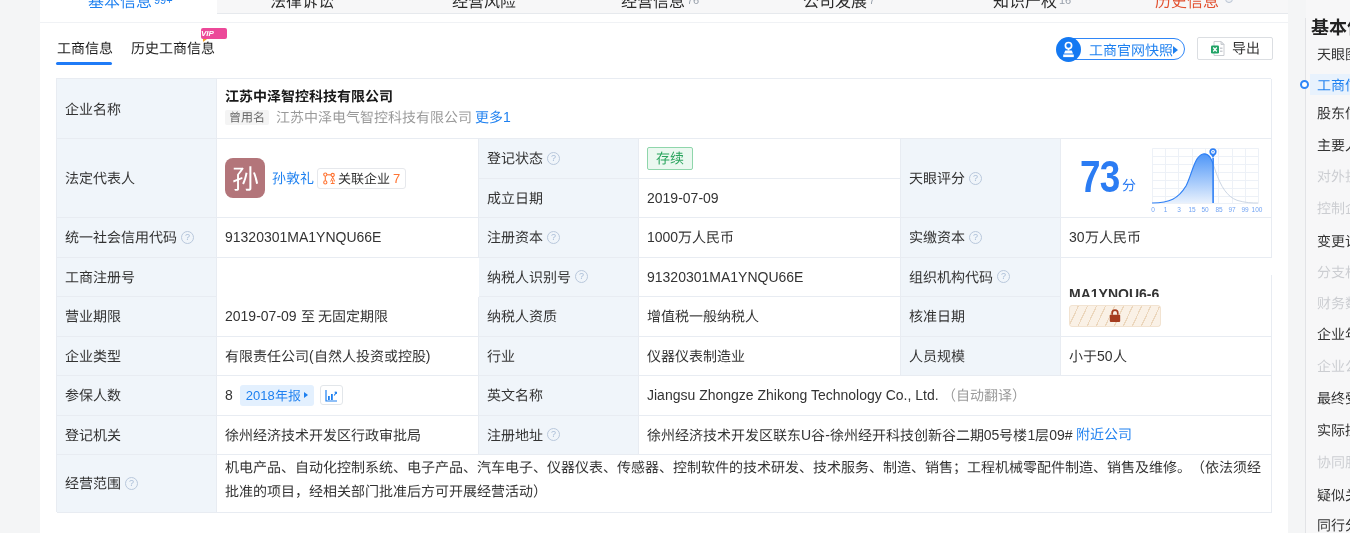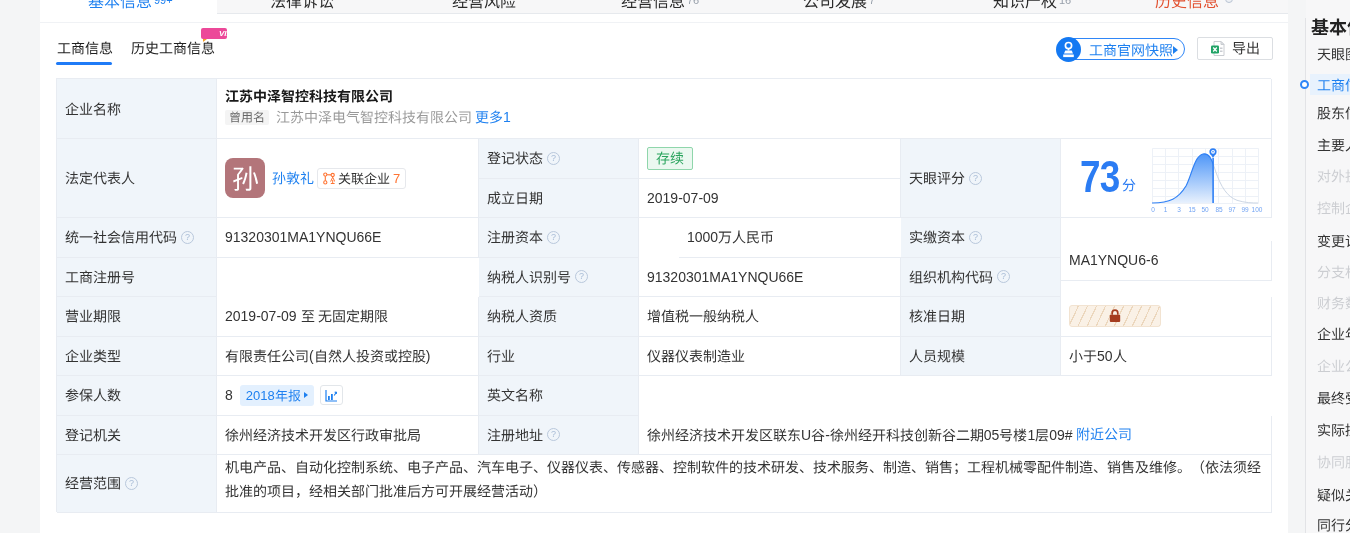--- a/index.html
+++ b/index.html
@@ -8,21 +8,21 @@
 .card { position:absolute; left:40px; top:0; width:1248px; height:533px; background:#fff; }
 .topbar { position:absolute; left:40px; top:-27px; width:1248px; height:41px; background:#f7f7f8; border-bottom:1px solid #e6e9ed; }
 .activetab { position:absolute; left:0; top:0; width:177px; height:41px; background:#fff; }
 .ttxt { position:absolute; bottom:2px; font-size:16px; color:#2a2a2a; white-space:nowrap; }
 .ttxt sup { font-size:11px; color:#98a0ab; margin-left:2px; position:relative; top:-3px; vertical-align:baseline; }
 .t1 { color:#1e80f0; }
 .t1 sup { color:#1e80f0; }
 .t7 { color:#e2502f; }
 .hairline { position:absolute; left:40px; top:22px; width:1248px; height:1px; background:#f0f2f5; }
 .abs { position:absolute; }
-.vip { position:absolute; left:201px; top:28px; width:26px; height:11px; background:#ec4899; border-radius:2px; color:#fff; font-size:8px; font-weight:700; text-align:left; line-height:11px; font-style:italic;padding-left:18px; }
+.vip { position:absolute; left:201px; top:28px; width:26px; height:11px; background:#ec4899; border-radius:2px; color:#fff; font-size:8px; font-weight:700; text-align:left; line-height:11px; font-style:italic; }
 .vip:after { content:""; position:absolute; left:2px; bottom:-3px; border-left:4px solid #f49d27; border-bottom:3px solid transparent; }
 .subline { position:absolute; left:56px; top:62px; width:56px; height:3px; background:#1f7bf7; border-radius:2px; }
 .snap { position:absolute; left:1062px; top:38px; width:123px; height:22px; border:1px solid #2f86f7; border-radius:11px; background:#fff; }
 .snaparrow { position:absolute; right:6px; top:7px; width:0; height:0; border-left:5px solid #1e80f0; border-top:4px solid transparent; border-bottom:4px solid transparent; }
 .snapcircle { position:absolute; left:1056px; top:37px; width:25px; height:25px; border-radius:50%; background:#1479f2; }
 .export { position:absolute; left:1197px; top:37px; width:76px; height:23px; border:1px solid #dbdee2; border-radius:2px; background:#fff; display:flex; align-items:center; justify-content:center; gap:6px; }
 .tbl { position:absolute; left:56px; top:78px; width:1215px; height:434px; border-top:1px solid #e8ecf2; border-left:1px solid #e8ecf2; }
 .c { position:absolute; border-right:1px solid #e8ecf2; border-bottom:1px solid #e8ecf2; display:flex; align-items:center; padding:0 8px; font-size:14px; color:#333; }
 .lc { background:#f0f5fa; }
 .vc { background:#fff; }
@@ -617,41 +617,52 @@
       <svg width="56" height="14" viewBox="0 0 56 14" style="vertical-align:-1.68px;">
         <g fill="currentColor" transform="translate(0,12.32) scale(0.014,-0.014)">
           <use href="#r6CE8"></use>
           <use href="#r518C" x="1000"></use>
           <use href="#r8D44" x="2000"></use>
           <use href="#r672C" x="3000"></use>
         </g>
       </svg>
       <i class="q">?</i>
     </div>
-    <div class="c vc" style="left:582px;top:139px;width:262px;height:39.5px;margin-left:40px;">
+    <div class="c vc" style="left:582px;top:139px;width:262px;height:39.5px;">
       <span>1000</span>
       <svg width="56" height="14" viewBox="0 0 56 14" style="vertical-align:-1.68px;">
         <g fill="currentColor" transform="translate(0,12.32) scale(0.014,-0.014)">
           <use href="#r4E07"></use>
           <use href="#r4EBA" x="1000"></use>
           <use href="#r6C11" x="2000"></use>
           <use href="#r5E01" x="3000"></use>
         </g>
       </svg>
     </div>
     <div class="c lc" style="left:844px;top:139px;width:160px;height:39.5px;">
       <svg width="56" height="14" viewBox="0 0 56 14" style="vertical-align:-1.68px;">
         <g fill="currentColor" transform="translate(0,12.32) scale(0.014,-0.014)">
           <use href="#r5B9E"></use>
           <use href="#r7F34" x="1000"></use>
           <use href="#r8D44" x="2000"></use>
           <use href="#r672C" x="3000"></use>
         </g>
       </svg>
       <i class="q">?</i>
+    </div>
+    <div class="c vc" style="left:1004px;top:139px;width:211px;height:39.5px;">
+      <span>30</span>
+      <svg width="56" height="14" viewBox="0 0 56 14" style="vertical-align:-1.68px;">
+        <g fill="currentColor" transform="translate(0,12.32) scale(0.014,-0.014)">
+          <use href="#r4E07"></use>
+          <use href="#r4EBA" x="1000"></use>
+          <use href="#r6C11" x="2000"></use>
+          <use href="#r5E01" x="3000"></use>
+        </g>
+      </svg>
     </div>
     <div class="c lc" style="left:0px;top:178.5px;width:160px;height:39.5px;">
       <svg width="70" height="14" viewBox="0 0 70 14" style="vertical-align:-1.68px;">
         <g fill="currentColor" transform="translate(0,12.32) scale(0.014,-0.014)">
           <use href="#r5DE5"></use>
           <use href="#r5546" x="1000"></use>
           <use href="#r6CE8" x="2000"></use>
           <use href="#r518C" x="3000"></use>
           <use href="#r53F7" x="4000"></use>
         </g>
@@ -677,21 +688,21 @@
           <use href="#r7EC4"></use>
           <use href="#r7EC7" x="1000"></use>
           <use href="#r673A" x="2000"></use>
           <use href="#r6784" x="3000"></use>
           <use href="#r4EE3" x="4000"></use>
           <use href="#r7801" x="5000"></use>
         </g>
       </svg>
       <i class="q">?</i>
     </div>
-    <div class="c vc" style="left:1004px;top:162px;width:211px;height:39.5px;">MA1YNQU6-6</div>
+    <div class="c vc" style="left:1004px;top:196px;width:211px;height:39.5px;font-weight:bold;">MA1YNQU6-6</div>
     <div class="c lc" style="left:0px;top:218px;width:160px;height:39.5px;">
       <svg width="56" height="14" viewBox="0 0 56 14" style="vertical-align:-1.68px;">
         <g fill="currentColor" transform="translate(0,12.32) scale(0.014,-0.014)">
           <use href="#r8425"></use>
           <use href="#r4E1A" x="1000"></use>
           <use href="#r671F" x="2000"></use>
           <use href="#r9650" x="3000"></use>
         </g>
       </svg>
     </div>
@@ -870,20 +881,33 @@
     </div>
     <div class="c lc" style="left:422px;top:297px;width:160px;height:39.5px;">
       <svg width="56" height="14" viewBox="0 0 56 14" style="vertical-align:-1.68px;">
         <g fill="currentColor" transform="translate(0,12.32) scale(0.014,-0.014)">
           <use href="#r82F1"></use>
           <use href="#r6587" x="1000"></use>
           <use href="#r540D" x="2000"></use>
           <use href="#r79F0" x="3000"></use>
         </g>
       </svg>
+    </div>
+    <div class="c vc" style="left:582px;top:297px;width:633px;height:39.5px;">
+      <span>Jiangsu Zhongze Zhikong Technology Co., Ltd.&nbsp;</span>
+      <span class="gray"><svg width="84" height="14" viewBox="0 0 84 14" style="vertical-align:-1.68px;">
+          <g fill="currentColor" transform="translate(0,12.32) scale(0.014,-0.014)">
+            <use href="#rFF08"></use>
+            <use href="#r81EA" x="1000"></use>
+            <use href="#r52A8" x="2000"></use>
+            <use href="#r7FFB" x="3000"></use>
+            <use href="#r8BD1" x="4000"></use>
+            <use href="#rFF09" x="5000"></use>
+          </g>
+        </svg></span>
     </div>
     <div class="c lc" style="left:0px;top:336.5px;width:160px;height:39.5px;">
       <svg width="56" height="14" viewBox="0 0 56 14" style="vertical-align:-1.68px;">
         <g fill="currentColor" transform="translate(0,12.32) scale(0.014,-0.014)">
           <use href="#r767B"></use>
           <use href="#r8BB0" x="1000"></use>
           <use href="#r673A" x="2000"></use>
           <use href="#r5173" x="3000"></use>
         </g>
       </svg>

